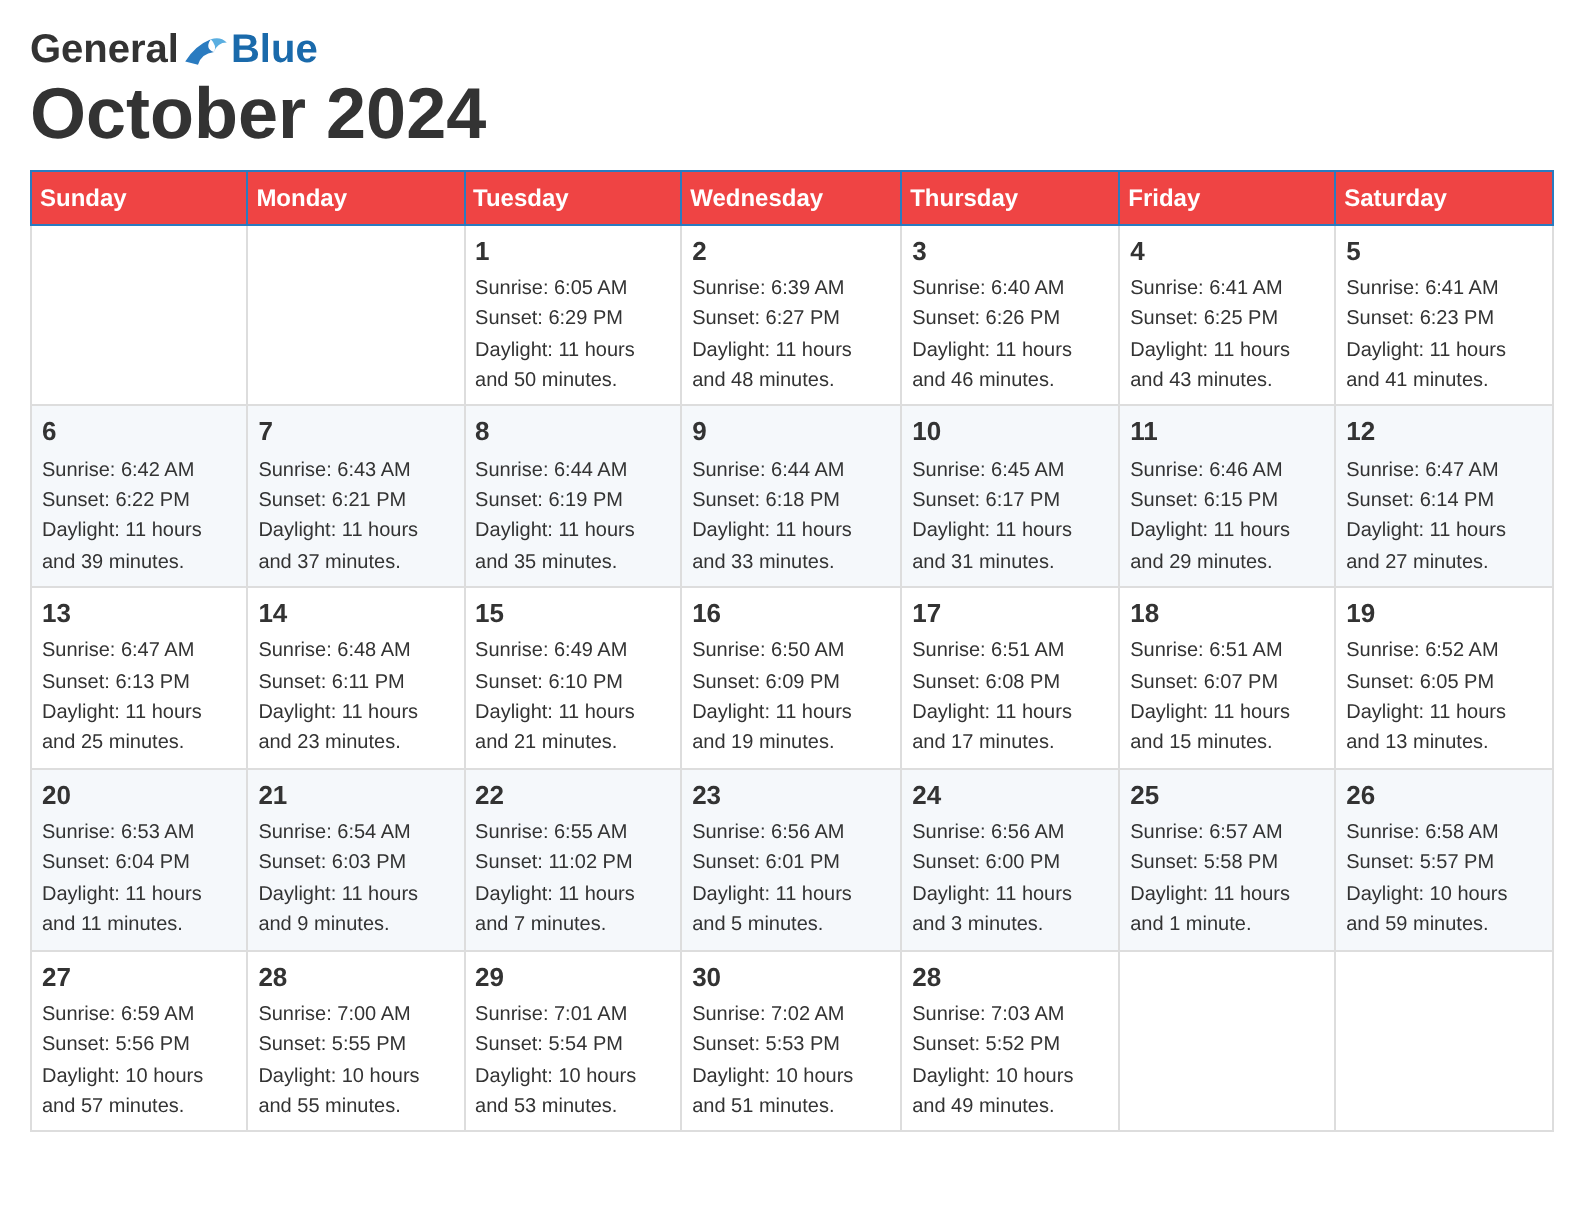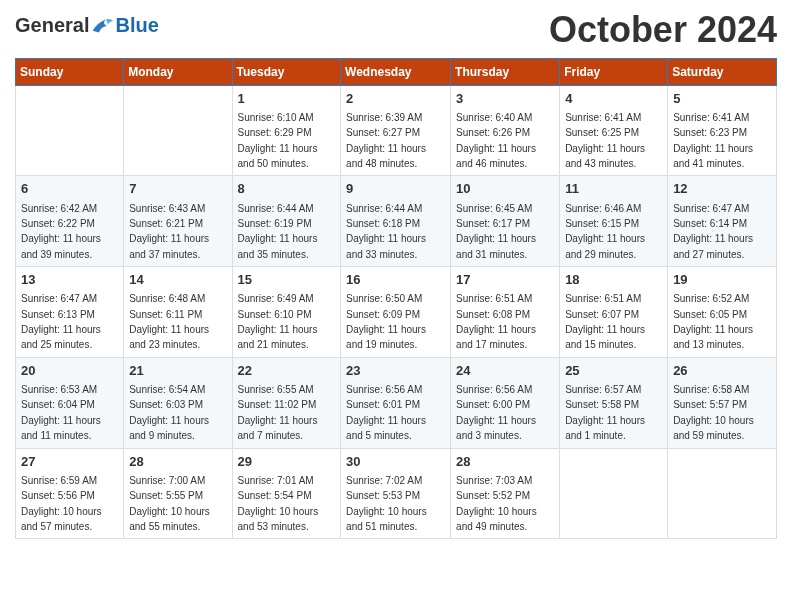--- a/index.html
+++ b/index.html
@@ -8,20 +8,21 @@
       background: #fff;
       width: 792px;
       min-height: 612px;
       padding: 10px 15px;
     }
     .header {
       display: flex;
       justify-content: space-between;
       align-items: flex-start;
       margin-bottom: 8px;
+      flex-direction: column;
     }
     .logo {
       display: flex;
       flex-direction: column;
       align-items: flex-start;
       margin-top: 4px;
     }
     .logo-text {
       display: flex;
       align-items: center;
@@ -55,21 +56,21 @@
       font-size: 14px;
       color: #555;
       margin-top: 2px;
     }
     .calendar {
       width: 100%;
       border-collapse: collapse;
       font-size: 11px;
     }
     .calendar th {
-      background-color: #c2410c;
+      background-color: #ef4444;
       color: #fff;
       padding: 6px 4px;
       text-align: left;
       font-size: 12px;
       font-weight: bold;
       border: 1px solid #2a7bc0;
     }
     .calendar td {
       vertical-align: top;
       padding: 4px 5px;
@@ -126,21 +127,21 @@
         <th>Wednesday</th>
         <th>Thursday</th>
         <th>Friday</th>
         <th>Saturday</th>
       </tr>
   </thead>
   <tbody id="calendar-body">
   <tr>
         <td class="empty-cell"></td>
         <td class="empty-cell"></td>
-        <td><span class="day-num">1</span><span class="day-info" style="white-space: pre-line;">Sunrise: 6:10 AM
+        <td><span class="day-num">1</span><span class="day-info" style="white-space: pre-line;">Sunrise: 6:05 AM
 Sunset: 6:29 PM
 Daylight: 11 hours and 50 minutes.</span></td>
         <td><span class="day-num">2</span><span class="day-info" style="white-space: pre-line;">Sunrise: 6:39 AM
 Sunset: 6:27 PM
 Daylight: 11 hours and 48 minutes.</span></td>
         <td><span class="day-num">3</span><span class="day-info" style="white-space: pre-line;">Sunrise: 6:40 AM
 Sunset: 6:26 PM
 Daylight: 11 hours and 46 minutes.</span></td>
         <td><span class="day-num">4</span><span class="day-info" style="white-space: pre-line;">Sunrise: 6:41 AM
 Sunset: 6:25 PM

